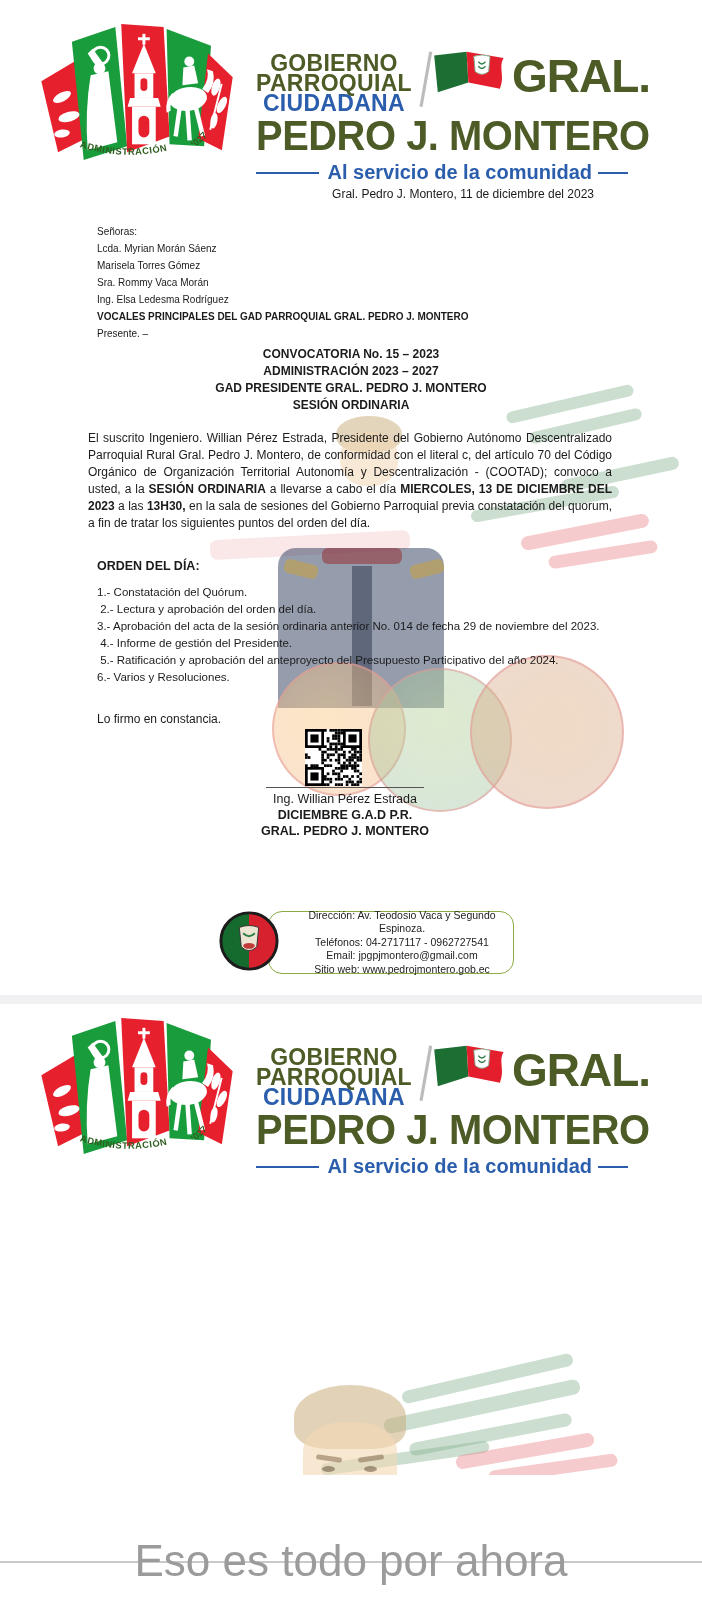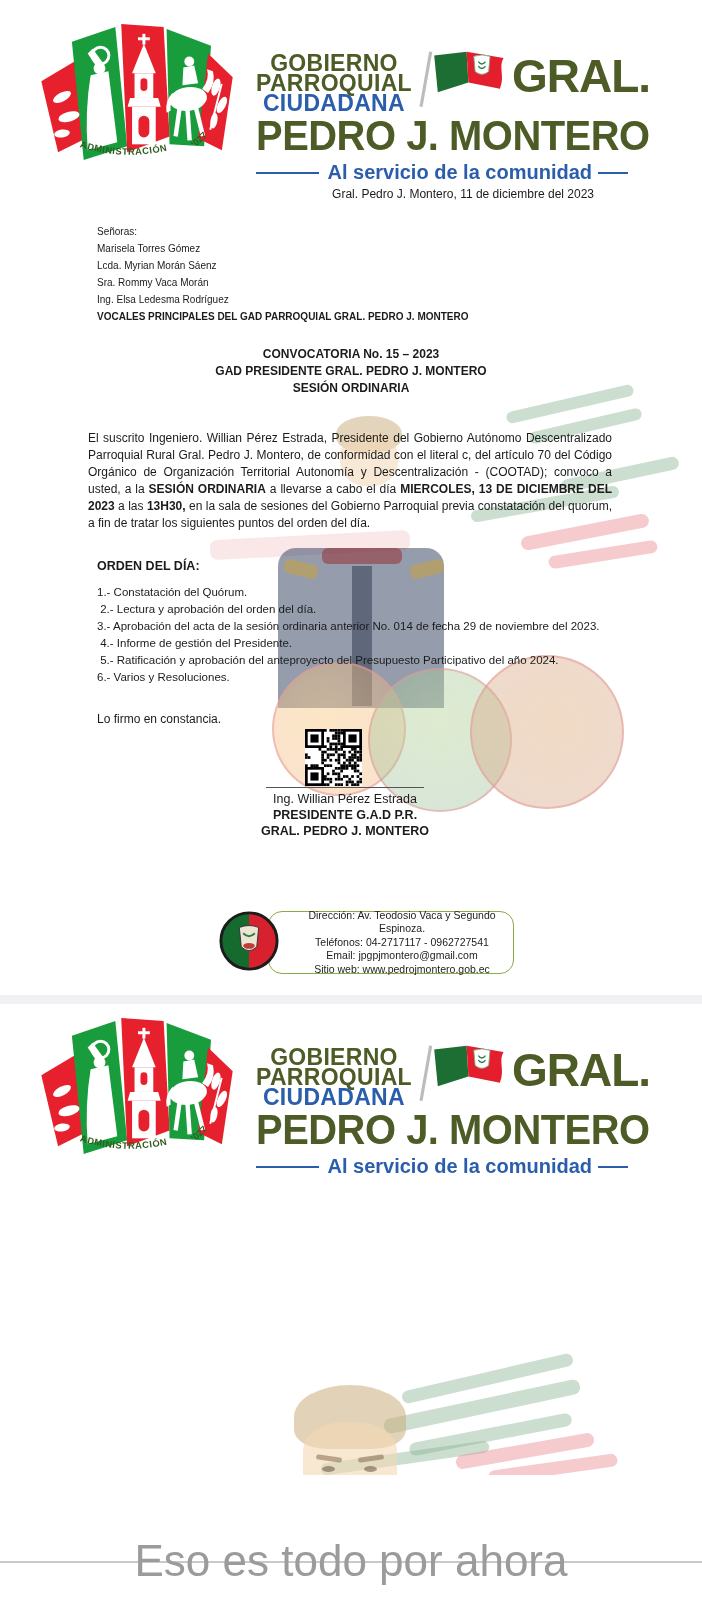--- a/index.html
+++ b/index.html
@@ -166,30 +166,32 @@
       <div>Al servicio de la comunidad</div>
       <div class="tl tl-r"></div>
     </div>
   </div>
 
   <div class="fg date">Gral. Pedro J. Montero, 11 de diciembre del 2023</div>
 
   <div class="fg recips">
     <div>
         <div>Señoras:</div>
+        <div>Lcda. Myrian Morán Sáenz</div>
         <div>Marisela Torres Gómez</div>
-        <div>Lcda. Myrian Morán Sáenz</div>
         <div>Sra. Rommy Vaca Morán</div>
         <div>Ing. Elsa Ledesma Rodríguez</div>
       </div>
     <div class="boldline">VOCALES PRINCIPALES DEL GAD PARROQUIAL GRAL. PEDRO J. MONTERO</div>
+    <div>Presente. –</div>
   </div>
 
   <div class="fg titleblock">
       <div>CONVOCATORIA No. 15 – 2023</div>
+      <div>ADMINISTRACIÓN 2023 – 2027</div>
       <div>GAD PRESIDENTE GRAL. PEDRO J. MONTERO</div>
       <div>SESIÓN ORDINARIA</div>
     </div>
 
   <div class="fg bodypar"><span>El suscrito Ingeniero. Willian Pérez Estrada, Presidente del Gobierno Autónomo Descentralizado Parroquial Rural Gral. Pedro J. Montero, de conformidad con el literal c, del artículo 70 del Código Orgánico de Organización Territorial Autonomía y Descentralización - (COOTAD); convoco a usted, a la </span><span class="b">SESIÓN ORDINARIA</span><span> a llevarse a cabo el día </span><span class="b">MIERCOLES, 13 DE DICIEMBRE DEL 2023</span><span> a las </span><span class="b">13H30,</span><span> en la sala de sesiones del Gobierno Parroquial previa constatación del quorum, a fin de tratar los siguientes puntos del orden del día.</span></div>
 
   <div class="fg ordenhead">ORDEN DEL DÍA:</div>
   <div class="fg ordenlist"><div>1.- Constatación del Quórum.</div><div> 2.- Lectura y aprobación del orden del día.</div><div>3.- Aprobación del acta de la sesión ordinaria anterior No. 014 de fecha 29 de noviembre del 2023.</div><div> 4.- Informe de gestión del Presidente.</div><div> 5.- Ratificación y aprobación del anteproyecto del Presupuesto Participativo del año 2024.</div><div>6.- Varios y Resoluciones.</div></div>
 
   <div class="fg closing">Lo firmo en constancia.</div>
@@ -344,21 +346,21 @@
         <rect x="40.714285714285715" y="2.7142857142857144" width="13.571428571428573" height="13.571428571428573" fill="#fff"></rect>
         <rect x="43.42857142857143" y="5.428571428571429" width="8.142857142857142" height="8.142857142857142" fill="#000"></rect>
         <rect x="0" y="38" width="19" height="19" fill="#000"></rect>
         <rect x="2.7142857142857144" y="40.714285714285715" width="13.571428571428573" height="13.571428571428573" fill="#fff"></rect>
         <rect x="5.428571428571429" y="43.42857142857143" width="8.142857142857142" height="8.142857142857142" fill="#000"></rect>
       </svg></div>
 
   <div class="fg sig">
     <div class="sigline"></div>
     <div>Ing. Willian Pérez Estrada</div>
-    <div class="role">PRESIDENTE G.A.D P.R.</div>
+    <div class="role">DICIEMBRE G.A.D P.R.</div>
     <div class="org">GRAL. PEDRO J. MONTERO</div>
   </div>
 
   <div class="fg footer">
     <div class="fbox">
       <div>Dirección: Av. Teodosio Vaca y Segundo Espinoza.</div>
       <div>Teléfonos: 04-2717117 - 0962727541</div>
       <div>Email: jpgpjmontero@gmail.com</div>
       <div>Sitio web: www.pedrojmontero.gob.ec</div>
     </div>

